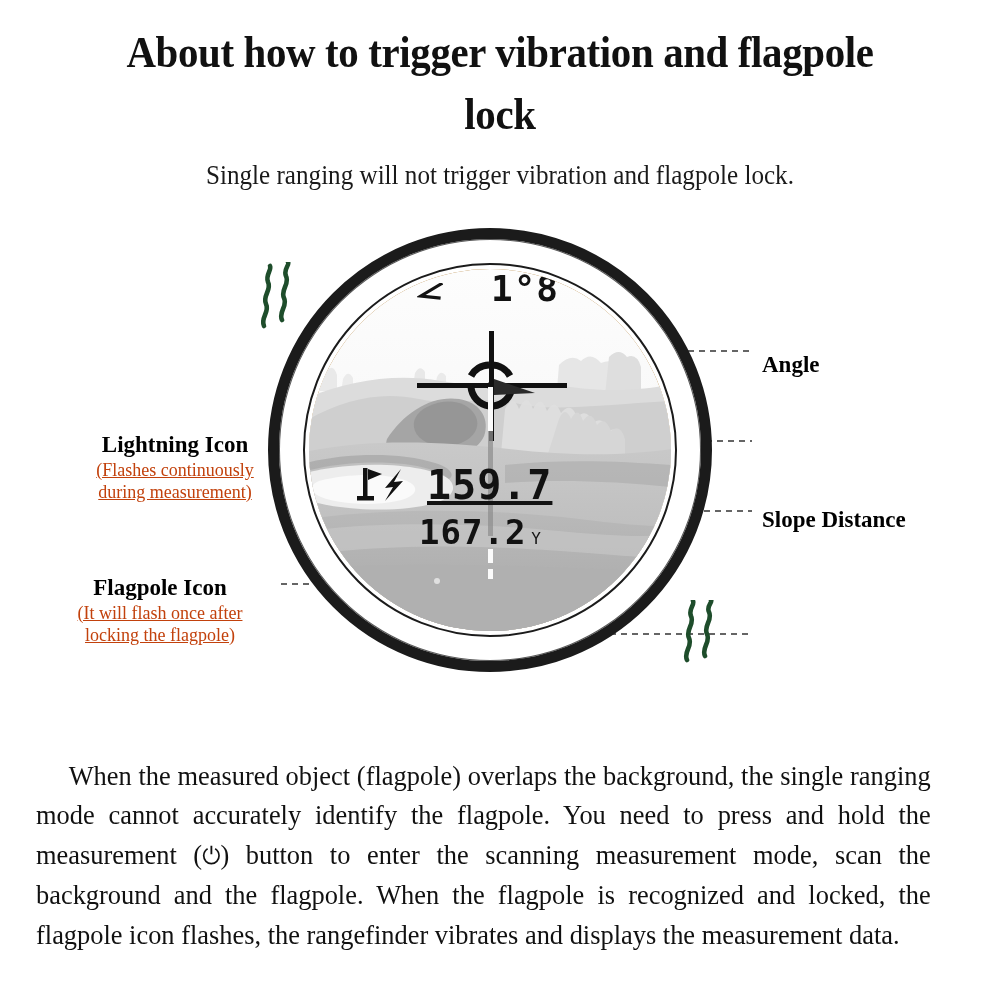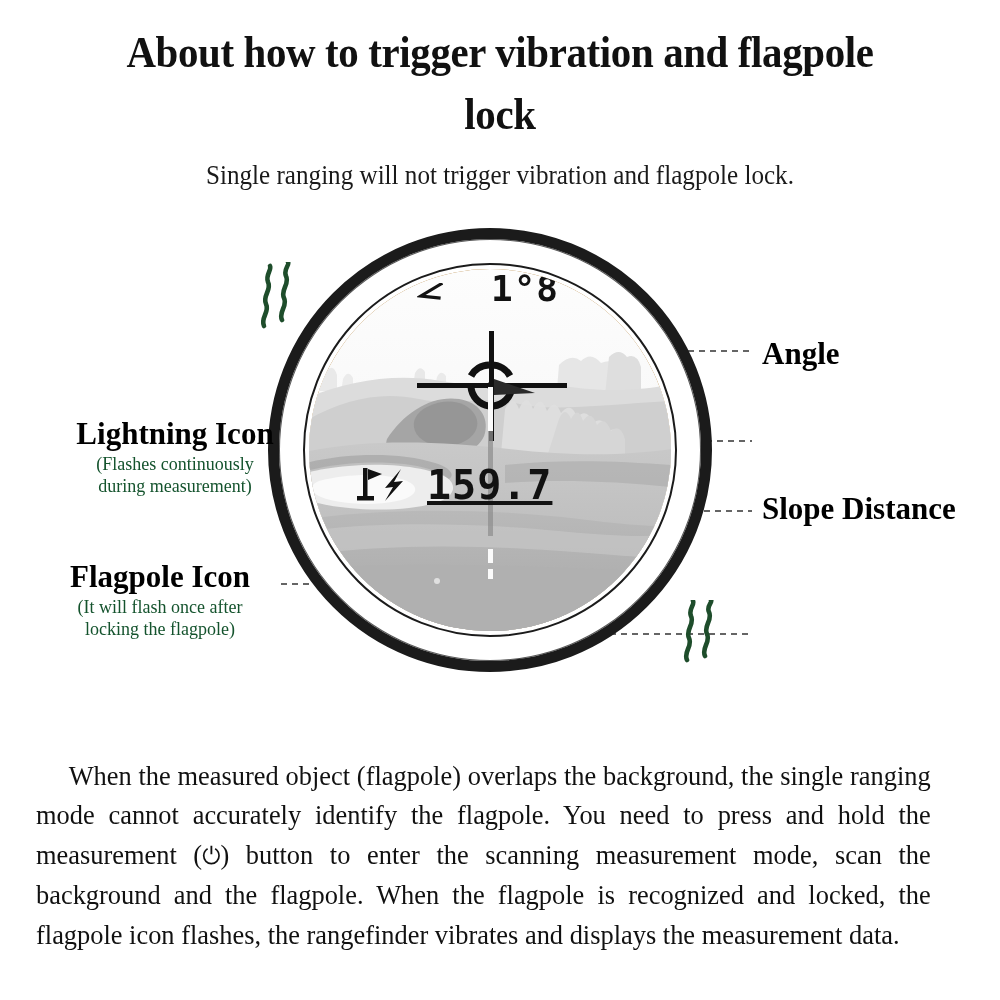--- a/index.html
+++ b/index.html
@@ -144,30 +144,32 @@
   }
 
   
   .wave { position: absolute; }
   .wave-left  { left: 250px; top: 47px;  width: 62px; height: 68px; }
   .wave-right { left: 675px; top: 385px; width: 58px; height: 64px; }
 
   
   .callout { position: absolute; }
   .callout .title {
-    font-size: 31px;
+    font-size: 23px;
     line-height: 1.12;
     white-space: nowrap;
+    margin-top: 15px;
   }
   .callout .title.bold { font-weight: bold; }
   .callout .note {
     font-size: 18px;
     line-height: 1.22;
-    color: #14532d;
+    color: #c2410c;
     margin-top: 2px;
+    text-decoration: underline;
   }
   .callout.right .title { font-weight: bold; }
 
   .c-lightning { left: 60px;  top: 202px; width: 230px; text-align: center; }
   .c-flagpole  { left: 30px;  top: 345px; width: 260px; text-align: center; }
   .c-angle     { left: 762px; top: 122px; }
   .c-target    { left: 762px; top: 212px; }
   .c-slope     { left: 762px; top: 277px; width: 225px; }
   .c-sa        { left: 762px; top: 402px; width: 225px; }
 
@@ -326,20 +328,24 @@
 
             <rect x="6" y="2" width="4.5" height="32" fill="#111"></rect>
             <rect x="0" y="30" width="17" height="4.5" fill="#111"></rect>
             <path d="M11 3 L25 8 L11 14 Z" fill="#111"></path>
 
             <path d="M44 3 L28 22 L36 21 L28 35 L46 15 L37 16 Z" fill="#111"></path>
           </svg>
           <span class="slope-value seven-seg">159.7</span>
         </div>
 
+        <div class="sa-row">
+          <span class="sa-value seven-seg">167.2</span>
+          <span class="sa-unit">Y</span>
+        </div>
 
       </div>
     </div>
   </div>
 
   <div class="callout c-lightning">
     <div class="title bold">Lightning Icon</div>
     <div class="note">
       <span>(Flashes continuously</span><br>
       <span>during measurement)</span>

